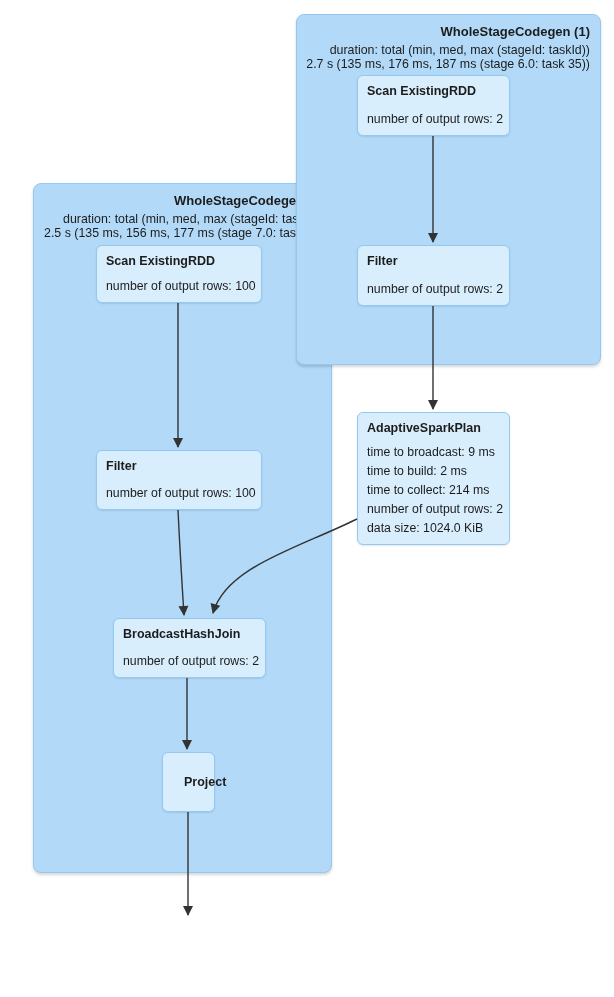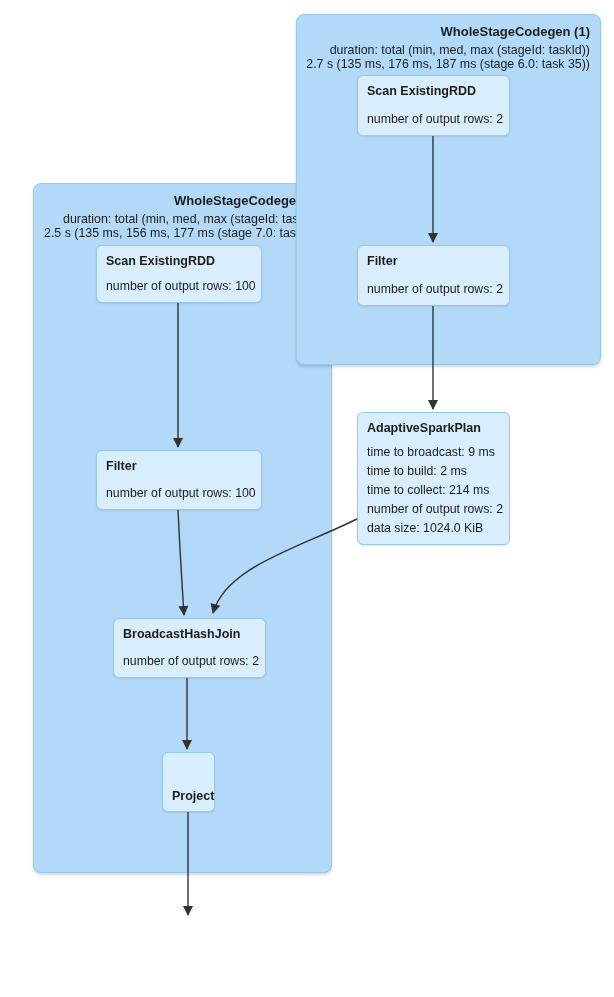--- a/index.html
+++ b/index.html
@@ -53,22 +53,22 @@
     position: absolute;
     left: 9px;
     right: 6px;
     bottom: 6px;
     font-size: 12.3px;
     line-height: 19px;
     white-space: nowrap;
   }
   .node-center {
     display: flex;
-    align-items: flex-end;
-    padding: 7px 9px;
+    align-items: center;
+    padding: 7px 21px;
   }
   .edges {
     position: absolute;
     left: 0; top: 0;
     z-index: 4;
     pointer-events: none;
   }
   .edges path.edge-line {
     stroke: var(--edge);
     stroke-width: 1.4;

